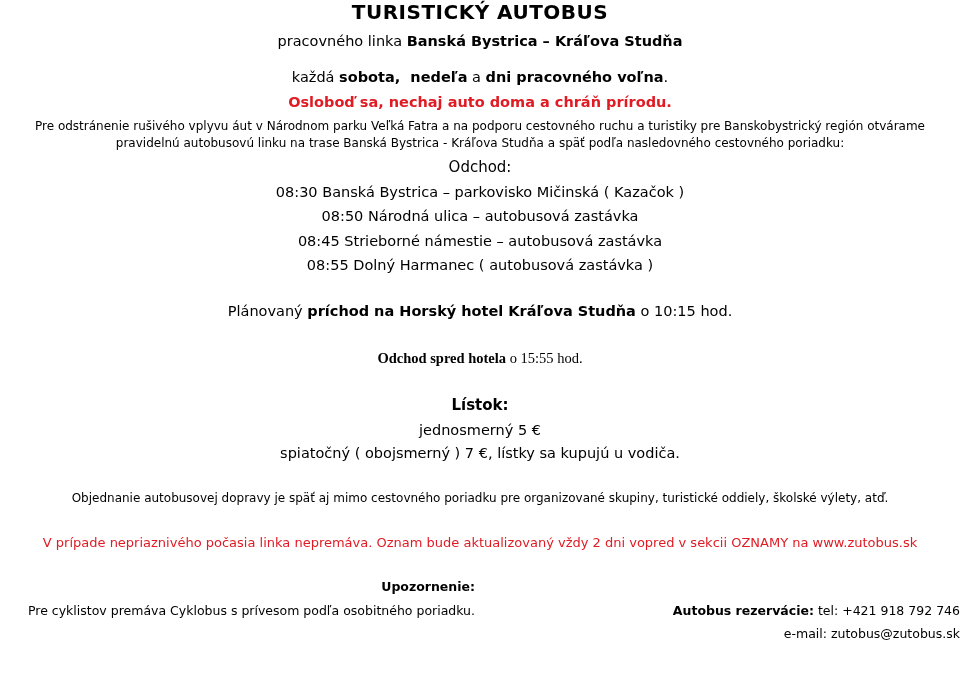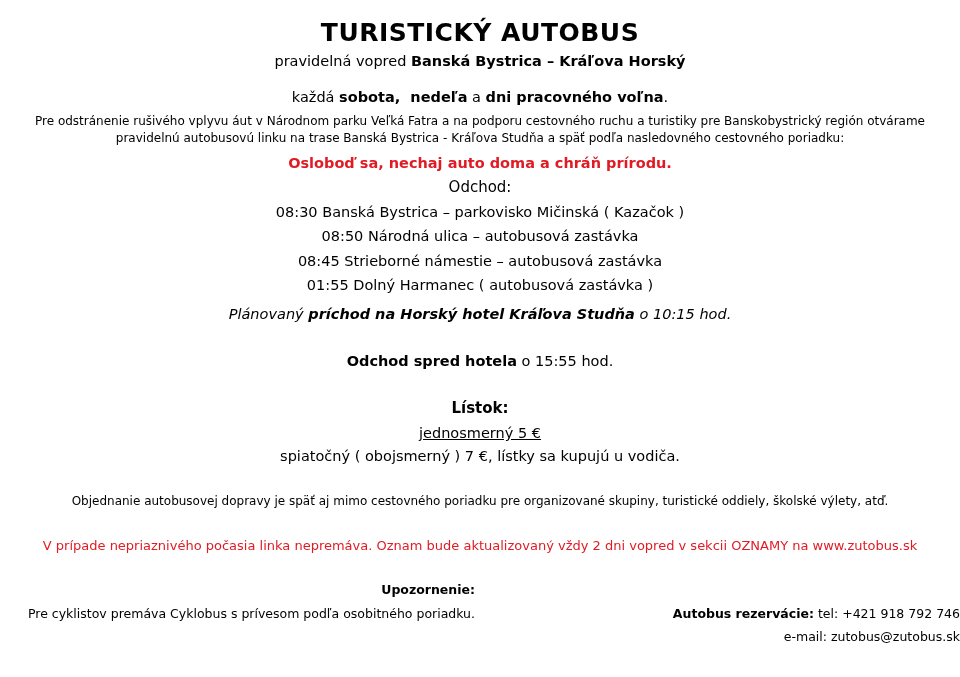--- a/index.html
+++ b/index.html
@@ -9,46 +9,46 @@
     background: #ffffff;
     color: #000000;
     font-family: "DejaVu Sans", "Liberation Sans", sans-serif;
     overflow: hidden;
   }
   .doc { text-align: center; }
   .line { white-space: pre-wrap; }
   strong, .b { font-weight: bold; }
 
   .title {
-    font-size: 25px;
+    font-size: 20px;
     font-weight: bold;
     line-height: 25px;
-    padding-top: 20px;
+    padding-top: 0;
     letter-spacing: 0.5px;
   }
   .t15 { font-size: 14.5px; line-height: 18px; }
   .l-sub    { margin-top: 7px; }
   .l-days   { margin-top: 18px; }
   .l-slogan { margin-top: 7px; font-weight: bold; color: var(--red); }
 
   .intro {
     font-size: 12px;
     line-height: 17px;
     margin-top: 7px;
     padding: 0 14px;
   }
 
   .l-odchod { margin-top: 6px; font-weight: normal; font-size: 15px; line-height: 18px; }
   .stop     { margin-top: 6.5px; }
 
-  .l-arrival  { margin-top: 11px; font-style: italic; }
-  .l-return1  { margin-top: 29px; }
+  .l-arrival  { margin-top: 28px; }
+  .l-return1  { margin-top: 29px; font-family: Liberation Serif, serif; }
   .l-return2  { margin-top: 6px; }
   .l-listok   { margin-top: 29px; font-weight: bold; font-size: 15px; line-height: 18px; }
-  .l-oneway   { margin-top: 7px; text-decoration: underline; }
+  .l-oneway   { margin-top: 7px; }
   .l-ret      { margin-top: 5px; }
 
   .l-booking {
     margin-top: 28px;
     font-size: 12px;
     line-height: 17px;
     padding: 0 14px;
   }
   .l-weather {
     margin-top: 27px;
@@ -71,34 +71,34 @@
   .bline:first-child { margin-top: 0; }
   .col-right .bline:first-child { margin-top: 0; }
 </style>
 </head>
 <body>
 
 <div class="doc">
 
   <div class="title line">TURISTICKÝ AUTOBUS</div>
 
-  <div class="line t15 l-sub"><span>pravidelná vopred </span><strong>Banská Bystrica – Kráľova Horský</strong></div>
+  <div class="line t15 l-sub"><span>pracovného linka </span><strong>Banská Bystrica – Kráľova Studňa</strong></div>
 
   <div class="line t15 l-days"><span>každá </span><strong>sobota,  nedeľa</strong><span> a </span><strong>dni pracovného voľna</strong><span>.</span></div>
 
+  <div class="line t15 l-slogan">Osloboď sa, nechaj auto doma a chráň prírodu.</div>
+
   <div class="line intro">Pre odstránenie rušivého vplyvu áut v Národnom parku Veľká Fatra a na podporu cestovného ruchu a turistiky pre Banskobystrický región otvárame pravidelnú autobusovú linku na trase Banská Bystrica - Kráľova Studňa a späť podľa nasledovného cestovného poriadku:</div>
-
-  <div class="line t15 l-slogan">Osloboď sa, nechaj auto doma a chráň prírodu.</div>
 
   <div class="line l-odchod">Odchod:</div>
 
   <div class="line t15 stop">08:30 Banská Bystrica – parkovisko Mičinská ( Kazačok )</div>
   <div class="line t15 stop">08:50 Národná ulica – autobusová zastávka</div>
   <div class="line t15 stop">08:45 Strieborné námestie – autobusová zastávka</div>
-  <div class="line t15 stop">01:55 Dolný Harmanec ( autobusová zastávka )</div>
+  <div class="line t15 stop">08:55 Dolný Harmanec ( autobusová zastávka )</div>
 
   <div class="line t15 l-arrival"><span>Plánovaný </span><strong>príchod na Horský hotel Kráľova Studňa</strong><span> o 10:15 hod.</span></div>
 
   <div class="line t15 l-return1"><strong>Odchod spred hotela</strong><span> o 15:55 hod.</span></div>
 
 
   <div class="line l-listok">Lístok:</div>
 
   <div class="line t15 l-oneway">jednosmerný 5 €</div>
 

